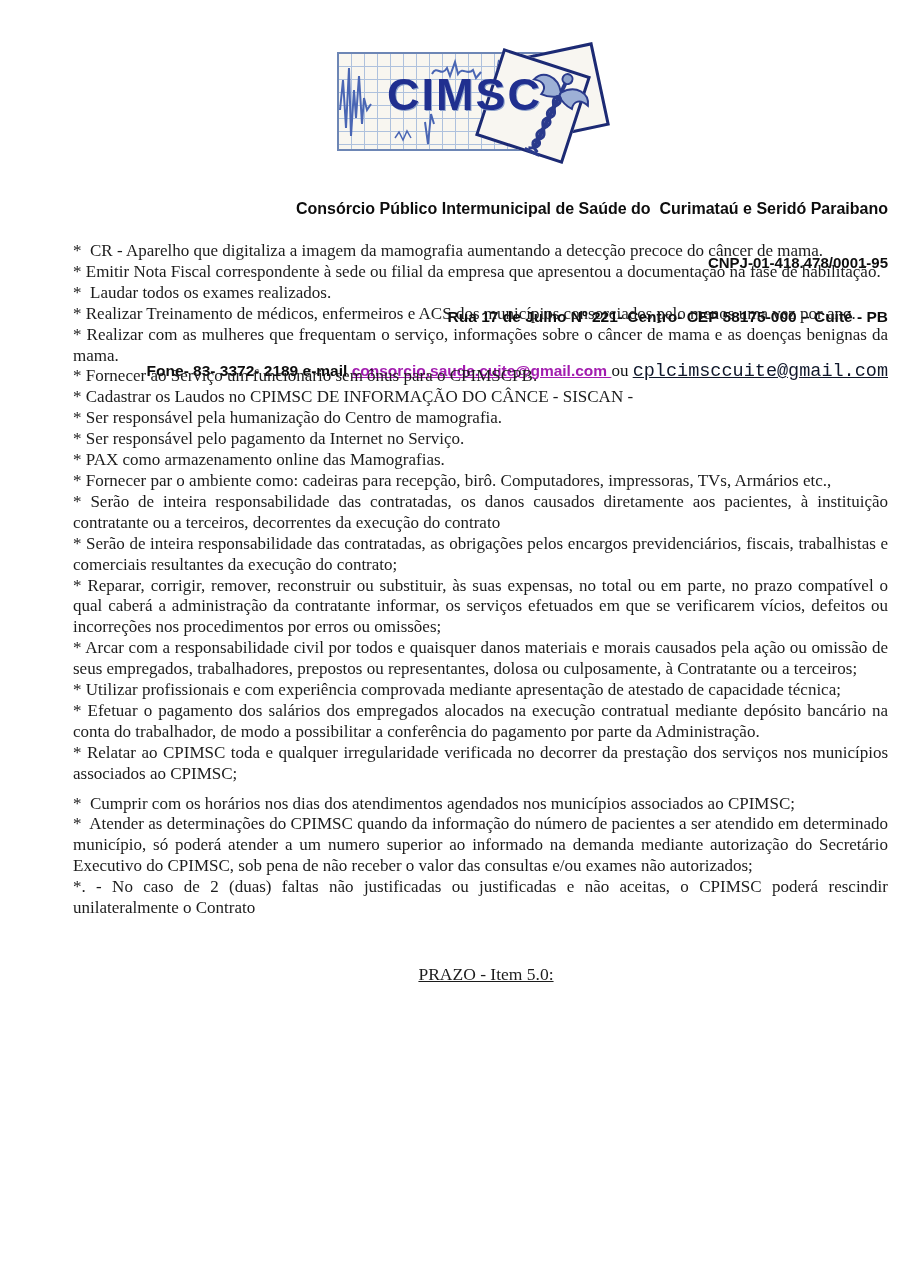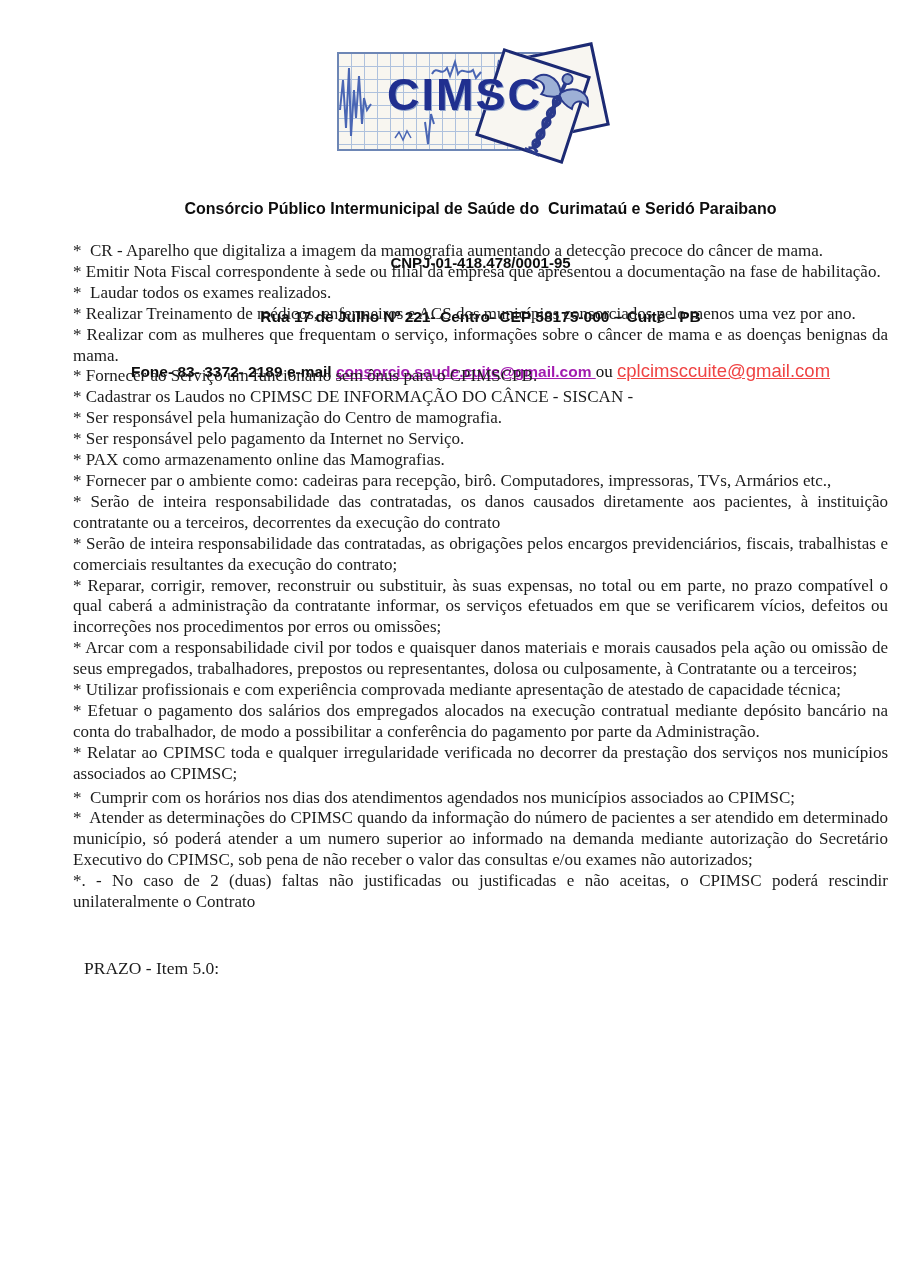--- a/index.html
+++ b/index.html
@@ -53,21 +53,21 @@
     color: #202f8f;
     text-shadow: 1px 1px 0 #8fa3cc;
   }
   .caduceus-svg { position: absolute; left: 165px; top: 10px; z-index: 6; }
 
   
   .header-block {
     position: absolute;
     left: 73px; right: 12px;
     top: 164px;
-    text-align: center;
+    text-align: right;
     font-family: "Liberation Sans", sans-serif;
     font-weight: bold;
     color: #0d0d0d;
     white-space: pre-wrap;
   }
   .hline1 { font-size: 16px;   line-height: 18px; }
   .hline2 { font-size: 15px;   line-height: 17.5px; }
   .hline3 { font-size: 15.5px; line-height: 17.5px; }
   .hline4 { font-size: 15.5px; line-height: 20px; }
   .email-primary {
@@ -77,51 +77,52 @@
     font-weight: bold;
     cursor: pointer;
   }
   .email-ou {
     font-family: "Liberation Serif", serif;
     font-weight: normal;
     font-size: 17px;
     color: #111;
   }
   .email-secondary {
-    color: #ef4444;
+    color: #0f172a;
     text-decoration: underline;
-    font-family: Liberation Sans, sans-serif;
+    font-family: Liberation Mono, monospace;
     font-weight: normal;
     font-size: 18.5px;
     cursor: pointer;
   }
 
   
   .body-text {
     position: absolute;
     left: 73px; right: 12px;
     top: 241px;
     font-size: 17px;
     line-height: 20.9px;
     color: #1c1c1c;
   }
   .body-text p.para {
     margin: 0;
     text-align: justify;
     white-space: pre-wrap;
   }
-  .body-text p.para.gap-before { margin-top: 3px; }
+  .body-text p.para.gap-before { margin-top: 9px; }
 
   .prazo-heading {
     margin: 0;
     padding-top: 45px;
     padding-left: 11px;
     font-size: 17.5px;
-    text-align: left;
+    text-align: center;
     white-space: pre-wrap;
+    text-decoration: underline;
   }
 </style>
 </head>
 <body>
 
 <div class="logo-wrap">
   <div class="grid-box"></div>
 
   <svg class="ekg-svg" width="220" height="99" viewBox="0 0 220 99">
     <polyline points="3,58 6,28 9,76 12,16 14,84 17,38 19,66 22,24 25,72 27,46 30,58 34,52" fill="none" stroke="#4a66b4" stroke-width="2"></polyline>

